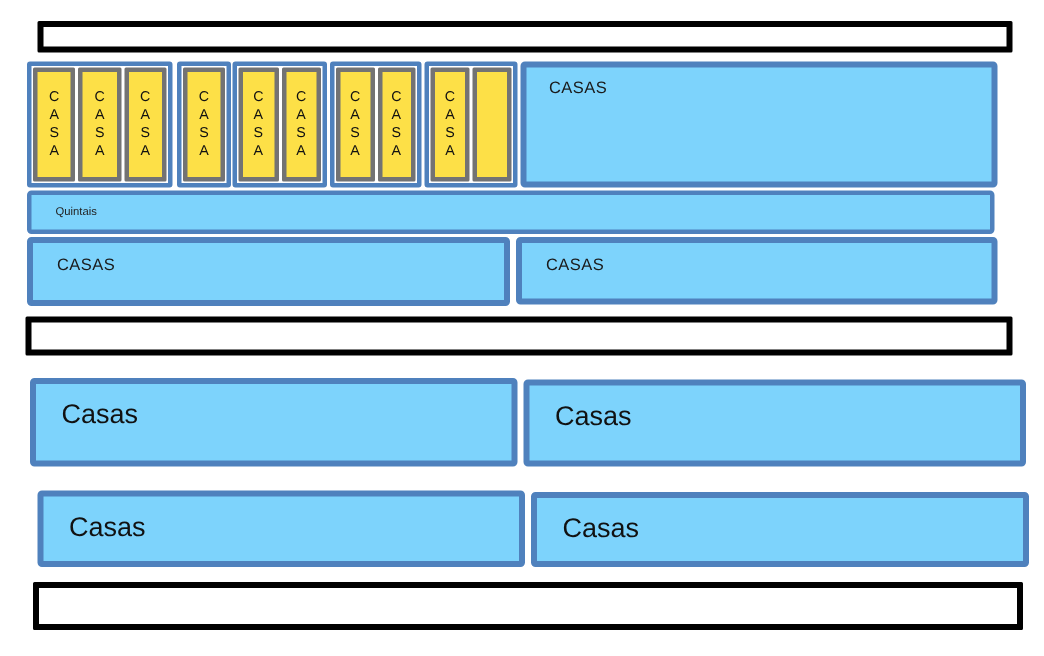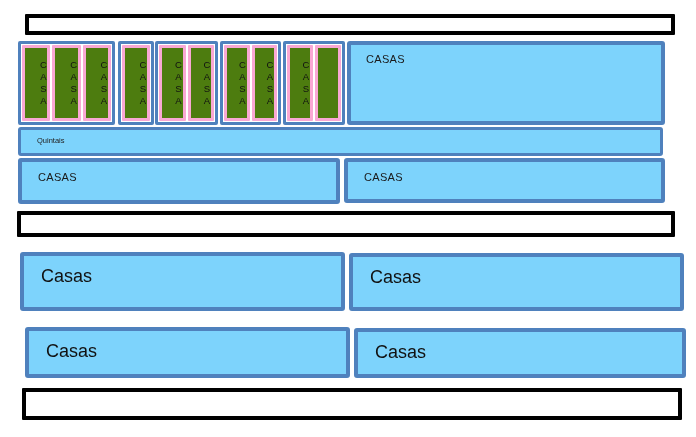--- a/index.html
+++ b/index.html
@@ -10,21 +10,21 @@
   .street{position:absolute;box-sizing:border-box;border:4px solid #000000;background:#ffffff;border-radius:1px;}
   .street-top{left:25px;top:14px;width:650px;height:21px;}
   .street-mid{left:17px;top:211px;width:658px;height:26px;}
   .street-bot{left:22px;top:388px;width:660px;height:32px;}
 
   
   .bluebox{position:absolute;box-sizing:border-box;border:4px solid #4F81BD;background:#7dd3fc;border-radius:3px;color:#1a1a1a;}
 
   
   .casa-group{position:absolute;box-sizing:border-box;top:41px;height:84px;border:3px solid #4F81BD;border-radius:2px;background:#ffffff;display:flex;gap:2px;padding:1px;}
-  .casa-cell{flex:1;box-sizing:border-box;border:3px solid #f9a8d4;border-radius:1px;background:#4d7c0f;display:flex;align-items:center;justify-content:flex-end;}
+  .casa-cell{flex:1;box-sizing:border-box;border:3px solid #737373;border-radius:1px;background:#fde047;display:flex;align-items:center;justify-content:center;}
   .casa-cell span{display:block;width:8px;word-break:break-all;font-size:9.5px;line-height:12px;text-align:center;color:#111;}
 
   .g1{left:18px;width:97px;}
   .g2{left:118px;width:36px;}
   .g3{left:155px;width:63px;}
   .g4{left:220px;width:61px;}
   .g5{left:283px;width:62px;}
 
   .casas-big{left:347px;top:41px;width:318px;height:84px;}
   .casas-big .lbl{display:block;padding:8px 0 0 15px;font-size:11px;letter-spacing:.3px;}

